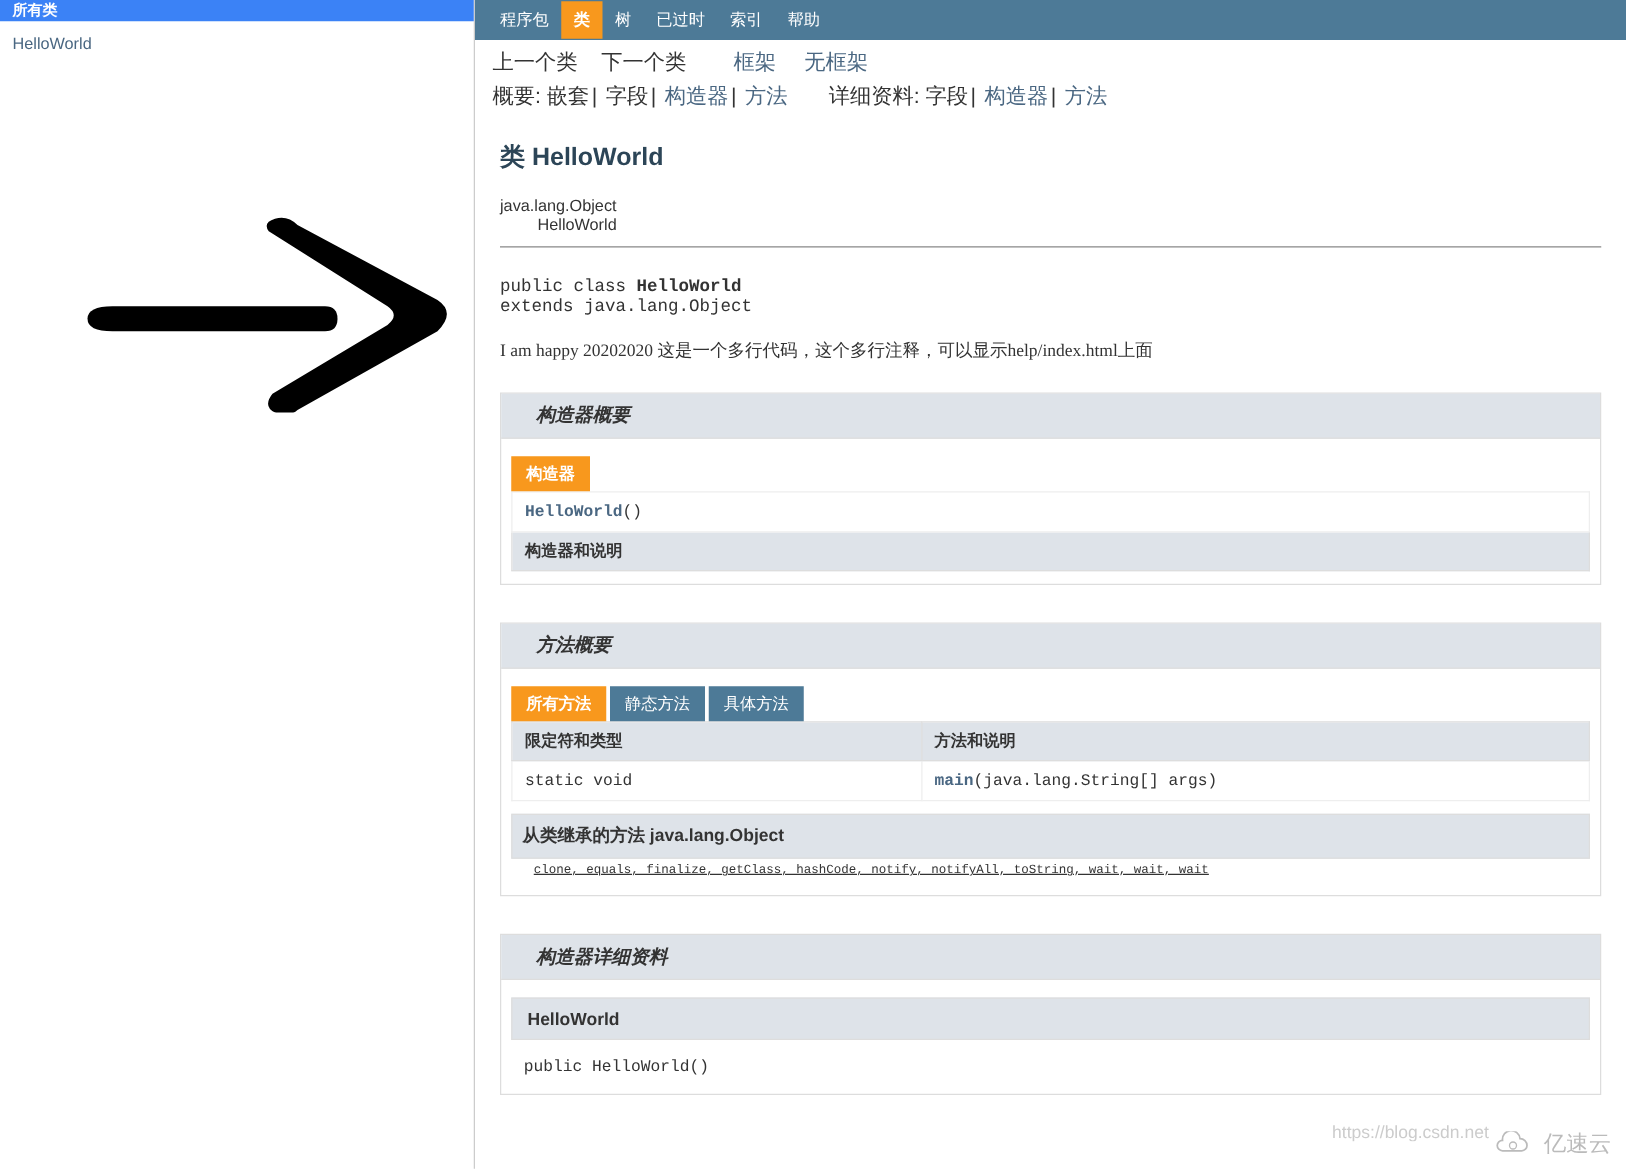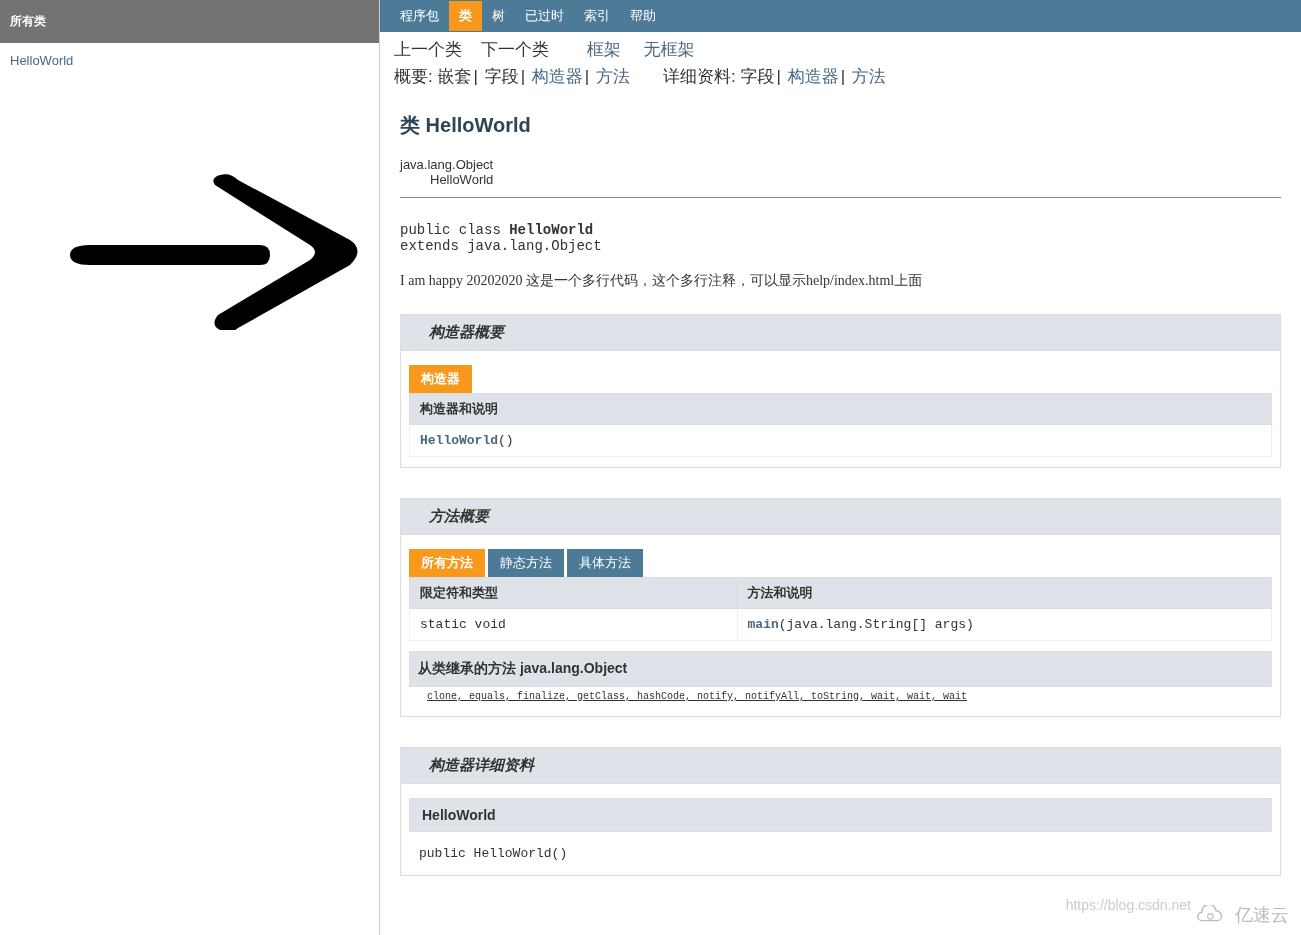--- a/index.html
+++ b/index.html
@@ -1,20 +1,20 @@
 <!DOCTYPE html>
 <html><head>
   <meta charset="utf-8">
   <style>
     * { box-sizing: border-box; margin: 0; padding: 0; }
     body { font-family: Arial, "Microsoft YaHei", sans-serif; font-size: 13px; color: #333; width: 1301px; height: 935px; display: flex; background: #fff; }
     
     
     .sidebar { width: 380px; background: #fff; border-right: 1px solid #ccc; position: relative; }
-    .sidebar-header { background: #737373; color: #fff; padding: 13px 10px; font-size: 12px; font-weight: bold; }
+    .sidebar-header { background: #3b82f6; color: #fff; padding: 0 10px; font-size: 12px; font-weight: bold; }
     .sidebar-content { padding: 10px; }
     .sidebar-link { color: #4A6782; text-decoration: none; cursor: pointer; }
     
     
     .arrow-annotation { position: absolute; top: 170px; left: 60px; pointer-events: none; }
     
     
     .main { flex: 1; overflow-y: auto; }
     
     
@@ -136,26 +136,26 @@
 
     <div class="section">
       <div class="section-title">构造器概要</div>
       <div class="section-body">
         <div class="tabs">
           <div class="tab orange">构造器</div>
         </div>
         <table class="tbl">
           <tbody>
               <tr>
-                <th>构造器和说明</th>
-              </tr>
-          <tr>
                 <td>
             <a class="code-link">HelloWorld</a><span class="code-plain">()</span>
           </td>
+              </tr>
+          <tr>
+                <th>构造器和说明</th>
               </tr>
         </tbody>
           </table>
       </div>
     </div>
 
     <div class="section">
       <div class="section-title">方法概要</div>
       <div class="section-body">
         <div class="tabs">

